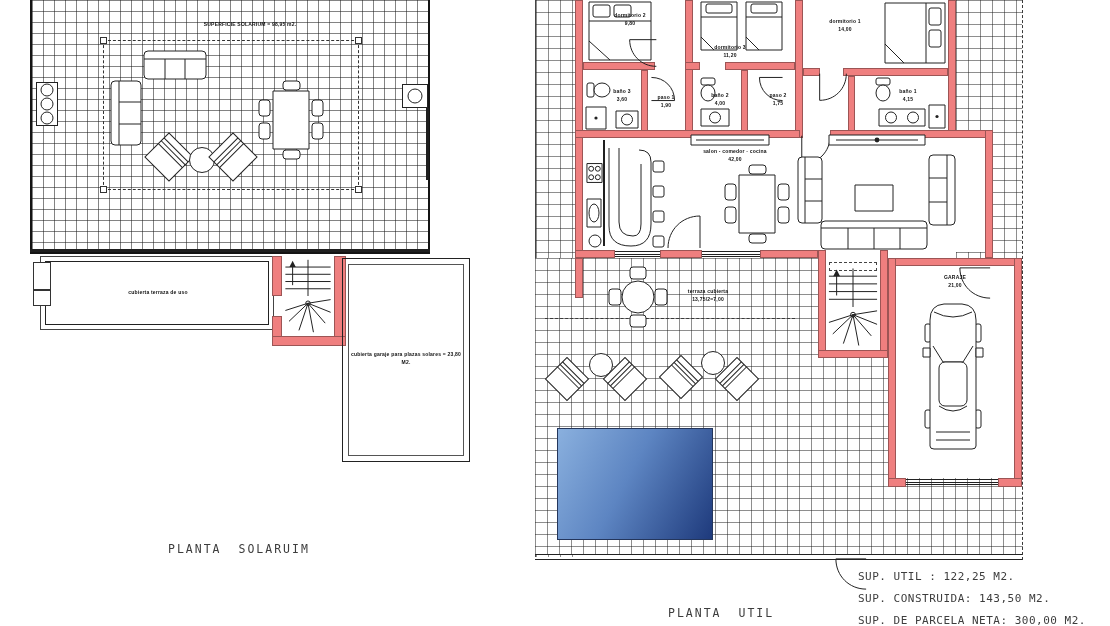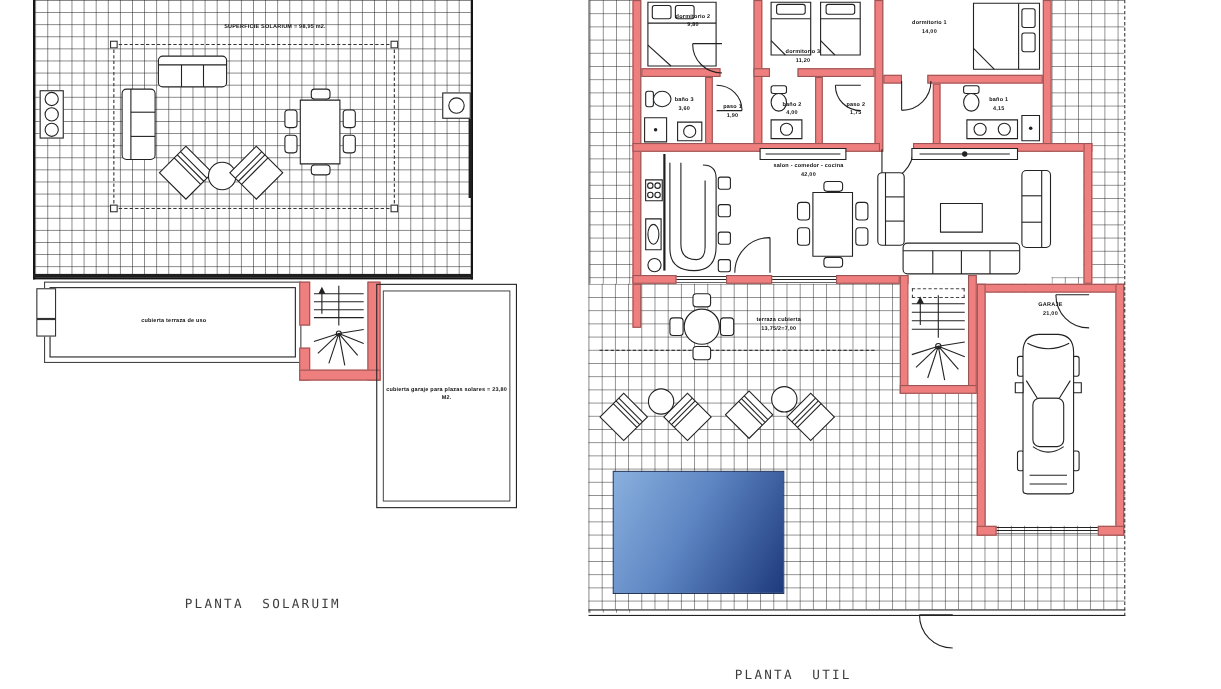--- a/index.html
+++ b/index.html
@@ -444,14 +444,19 @@
   <div class="lbl" style="left:668px;top:288px;width:80px">
     <div>terraza cubierta</div>
       <div>13,75/2=7,00</div>
   </div>
   <div class="lbl" style="left:925px;top:274px;width:60px">
     <div>GARAJE</div>
       <div>21,00</div>
   </div>
 
   <div class="cad title" style="left:668px;top:606px">PLANTA  UTIL</div>
+  <div class="abs" style="left:858px;top:570px;width:252px;height:56px;overflow:hidden">
+    <div class="cad sum" style="left:0;top:0">SUP.  UTIL  :  122,25  M2.</div>
+    <div class="cad sum" style="left:0;top:22px">SUP.  CONSTRUIDA:  143,50  M2.</div>
+    <div class="cad sum" style="left:0;top:44px">SUP.  DE  PARCELA  NETA:  300,00  M2.</div>
+  </div>
 
 </div>
 
 </body></html>

